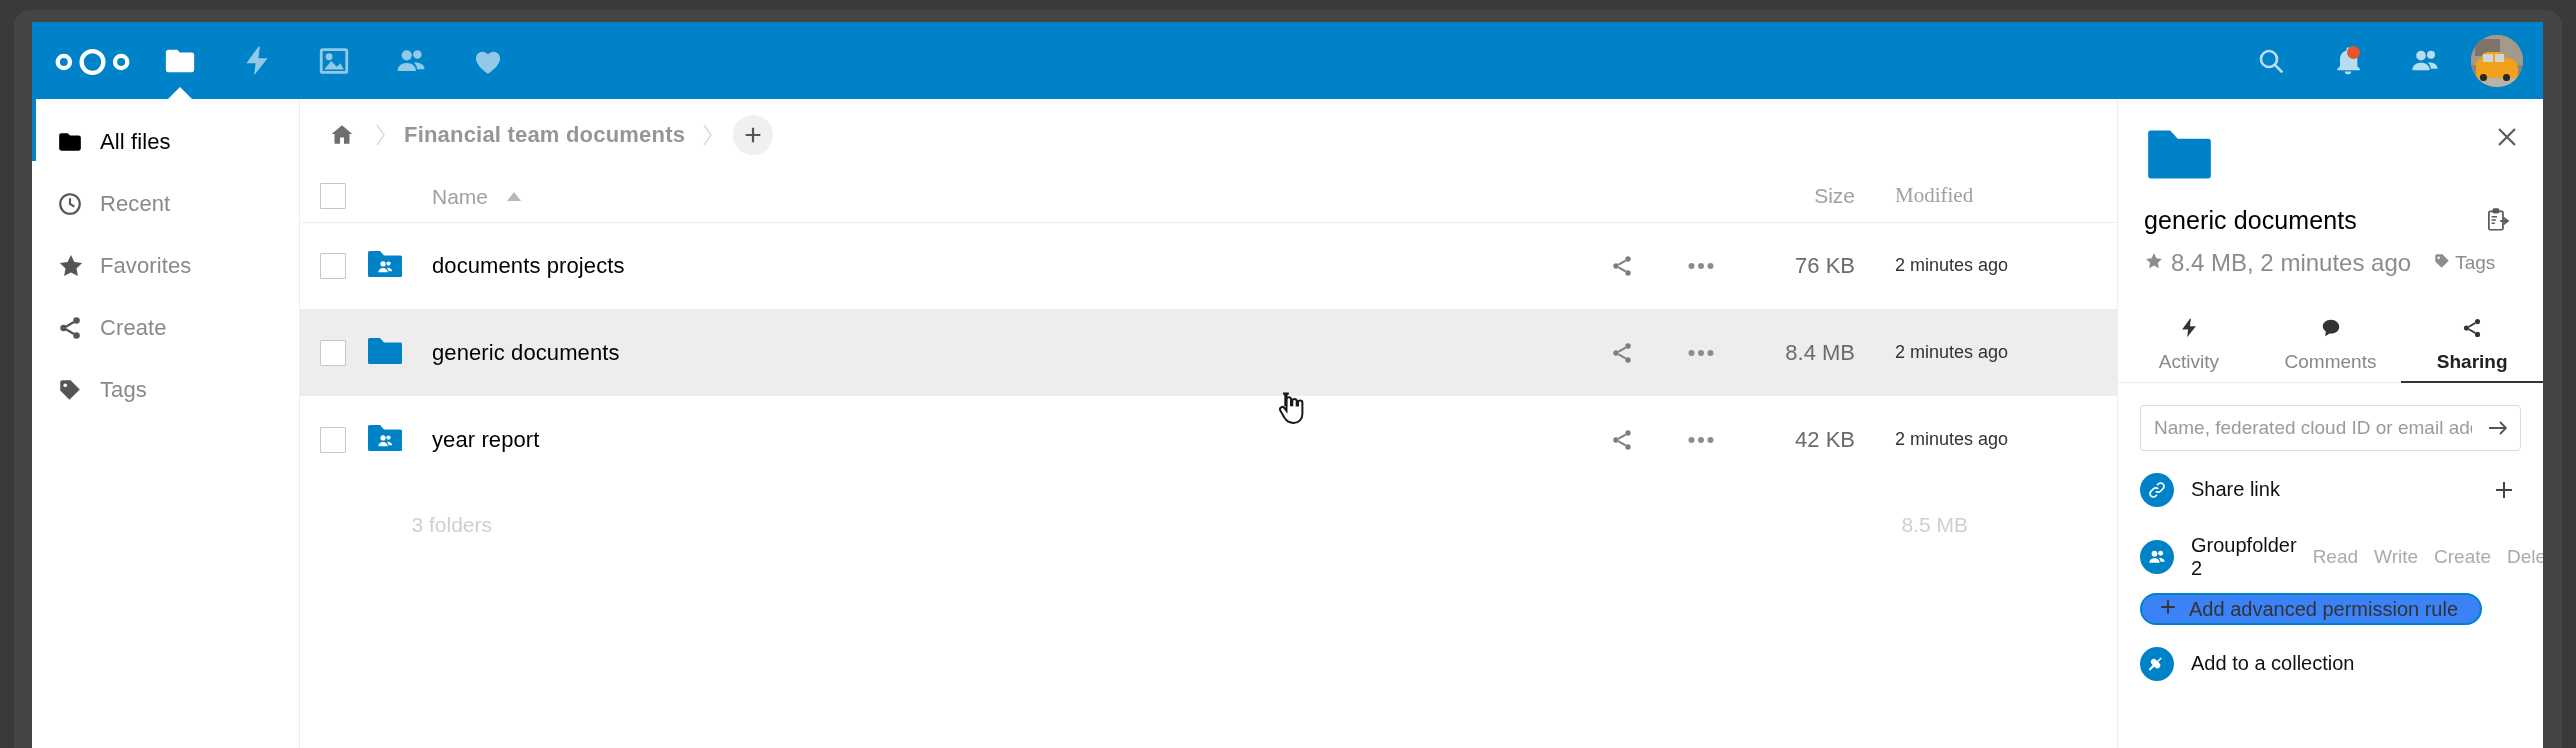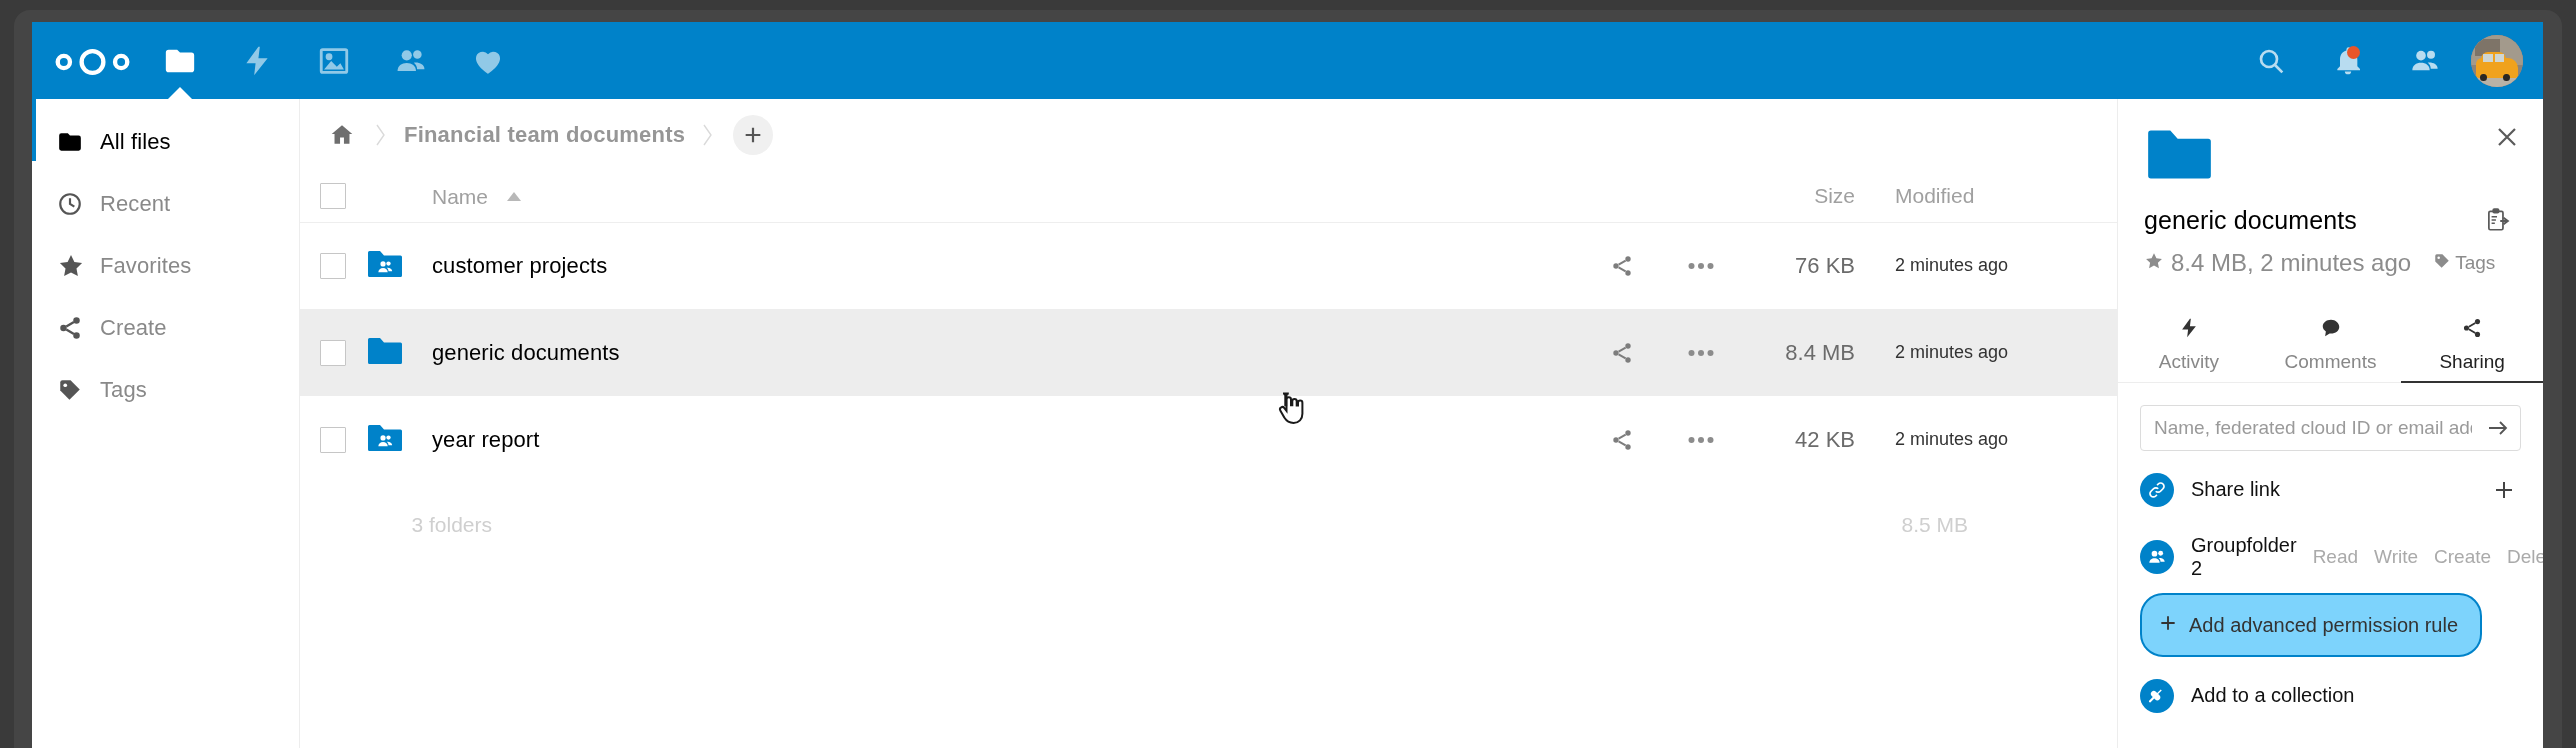--- a/index.html
+++ b/index.html
@@ -175,21 +175,21 @@
   #sb-meta .mtext { font-size: 24px; color: #8c8c8c; }
   #sb-meta .tagwrap { display: flex; align-items: center; margin-left: 22px; cursor: pointer; }
   #sb-meta .tagwrap .ttext { font-size: 19px; color: #8c8c8c; margin-left: 4px; }
 
   #sb-tabs { display: flex; margin-top: 30px; border-bottom: 1px solid #ededed; }
   .sb-tab {
     flex: 1; height: 75px; display: flex; flex-direction: column;
     align-items: center; justify-content: center; cursor: pointer; position: relative;
   }
   .sb-tab .tlabel { font-size: 19px; color: #888; margin-top: 8px; }
-  .sb-tab.active .tlabel { color: #222; font-weight: normal; }
+  .sb-tab.active .tlabel { color: #222; font-weight: bold; }
   .sb-tab.active::after {
     content: ""; position: absolute; left: 0; right: 0; bottom: -1px; height: 2px; background: #333;
   }
 
   #sb-body { padding: 22px 22px 0 22px; }
   #share-input-wrap { position: relative; }
   #share-input {
     width: 100%; height: 46px; border: 1px solid #dcdcdc; border-radius: 4px;
     font-size: 19px; color: #333; padding: 0 48px 0 13px; outline: none;
     font-family: "Liberation Sans", sans-serif; background: #fff;
@@ -204,22 +204,22 @@
   .share-av {
     width: 34px; height: 34px; border-radius: 50%; background: #0082c9;
     display: flex; align-items: center; justify-content: center; flex: 0 0 34px;
   }
   .share-name { font-size: 20px; color: #111; margin-left: 17px; flex: 1; }
   .share-plus { width: 34px; height: 34px; display:flex; align-items:center; justify-content:center; cursor: pointer; }
   .perms { display: flex; align-items: center; }
   .perm { font-size: 19px; color: #aaa; margin-left: 16px; cursor: pointer; }
 
   #adv-rule {
-    display: inline-flex; align-items: center; height: 64px;
-    background: #7dd3fc; border: 2px solid #0082c9; border-radius: 23px;
+    display: inline-flex; align-items: center; height: 32px;
+    background: #3b82f6; border: 2px solid #0082c9; border-radius: 23px;
     padding: 0 22px 0 16px; margin-top: 8px; cursor: pointer; position: relative;
   }
   #adv-rule .lbl { font-size: 20px; color: #333; margin-left: 11px; }
 
   #collection-row { display: flex; align-items: center; height: 57px; margin-top: 10px; }
   #collection-row .cl-label { font-size: 20px; color: #111; margin-left: 17px; }
 
   #cursor { position: absolute; left: 1243px; top: 369px; z-index: 60; pointer-events: none; }
 </style>
 </head>
@@ -405,21 +405,21 @@
                 <svg width="14" height="9" viewBox="0 0 14 9" fill="#b8b8b8">
                     <path d="M7 0l7 9H0z"></path>
                   </svg>
               </span>
             </th>
             <th></th>
             <th></th>
             <th style="text-align:right;padding-right:14px;">
               <span>Size</span>
             </th>
-            <th style="padding-left:26px;">
+            <th style="padding-left:26px;font-family:Liberation Serif, serif;">
               <span>Modified</span>
             </th>
           </tr>
         </thead>
         <tbody>
 
           <tr class="sep-top">
             <td style="padding-left:20px;">
               <span class="chk"></span>
             </td>
@@ -428,21 +428,21 @@
                 <path d="M13 3H2.5A1.5 1.5 0 0 0 1 4.5v23A1.5 1.5 0 0 0 2.5 29h31a1.5 1.5 0 0 0 1.5-1.5V9a1.5 1.5 0 0 0-1.5-1.5H17z" fill="#0082c9"></path>
                 <g fill="#fff" transform="translate(11,12) scale(.72)">
                   <circle cx="7" cy="5.5" r="3.6"></circle>
                     <path d="M.5 17c0-3.7 2.9-5.9 6.5-5.9s6.5 2.2 6.5 5.9z"></path>
                   <circle cx="14.6" cy="5" r="3"></circle>
                     <path d="M12.2 10.9c3.4-.5 7.5 1.1 7.5 4.8h-5.1c0-2-.9-3.8-2.4-4.8z"></path>
                 </g>
               </svg>
             </td>
             <td>
-              <span class="fname">customer projects</span>
+              <span class="fname">documents projects</span>
             </td>
             <td class="act">
               <span class="icon-btn">
                 <svg width="24" height="24" viewBox="0 0 24 24" fill="#7d7d7d">
                     <circle cx="18" cy="5" r="2.7"></circle>
                     <circle cx="6" cy="12" r="2.7"></circle>
                     <circle cx="18" cy="19" r="2.7"></circle>
                     <path d="M8.6 10.7l7-4.1M8.6 13.3l7 4.1" stroke="#7d7d7d" stroke-width="2"></path>
                   </svg>
               </span>

